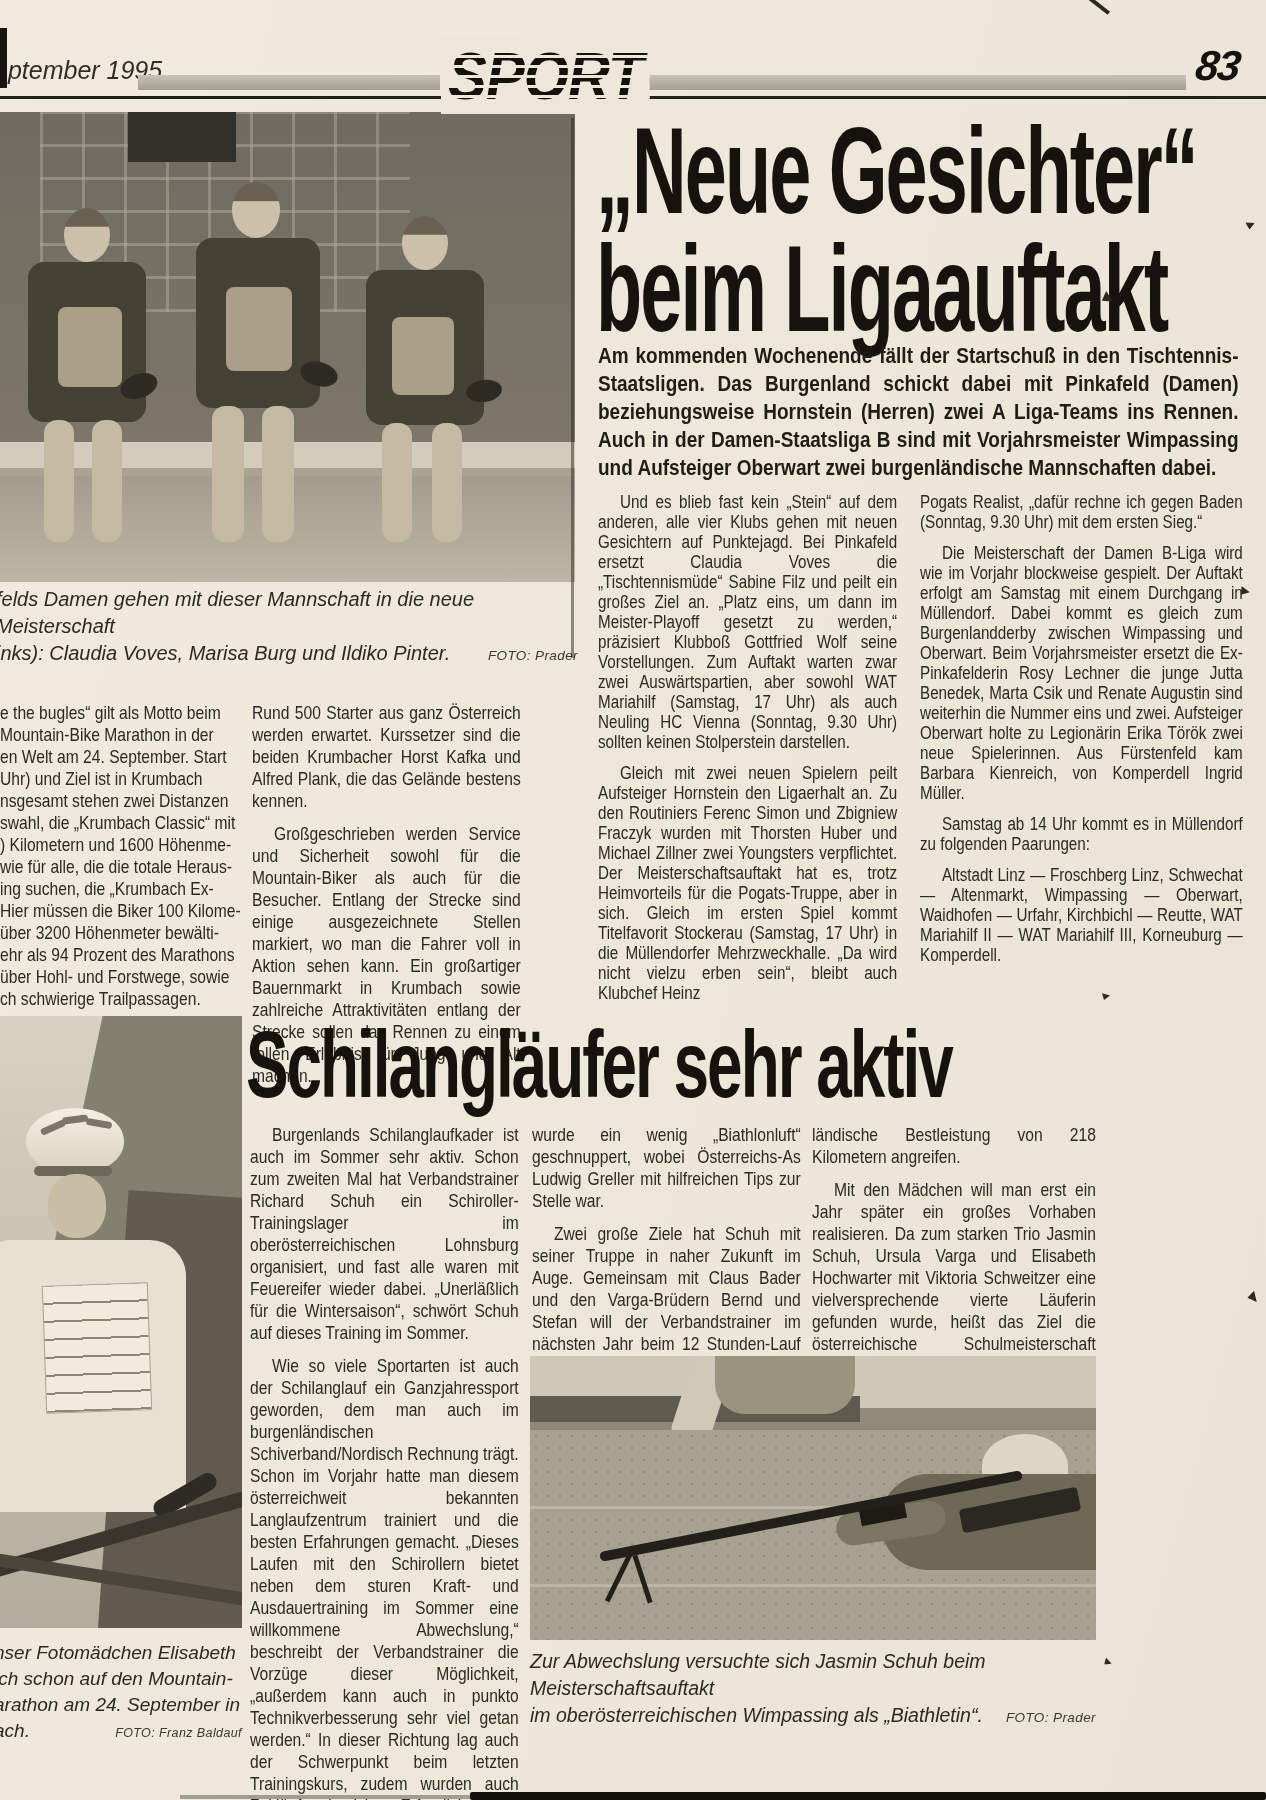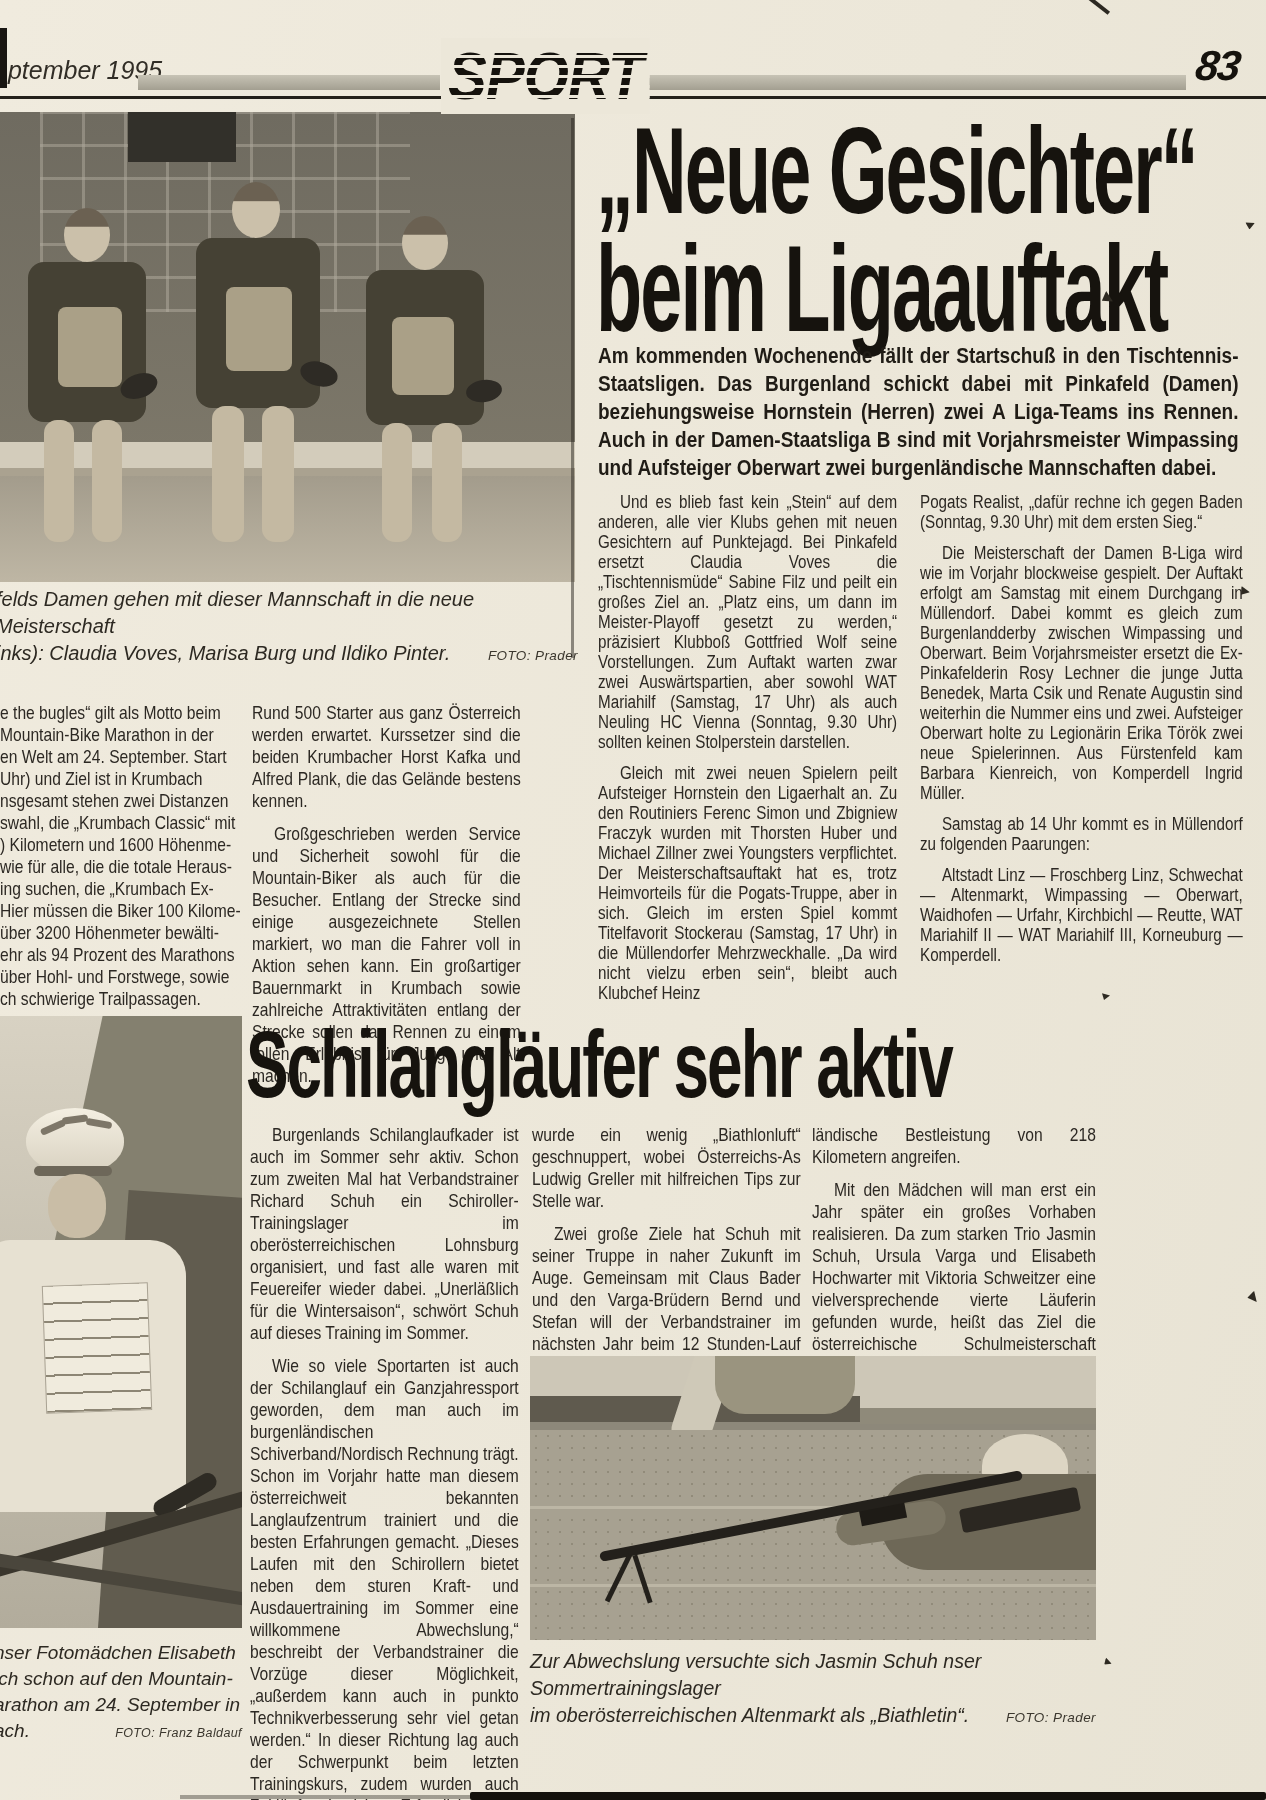--- a/index.html
+++ b/index.html
@@ -258,23 +258,23 @@
     <div class="b-body"></div>
     <div class="b-arm"></div>
     <div class="b-stock"></div>
     <div class="b-scope"></div>
     <div class="b-rifle"></div>
     <div class="b-bipod" style="left:86px;top:196px;height:52px;transform:rotate(26deg);"></div>
     <div class="b-bipod" style="left:110px;top:198px;height:50px;transform:rotate(-18deg);"></div>
   </div>
 
   <div class="caption caption-biathlon">
-    <div>Zur Abwechslung versuchte sich Jasmin Schuh nser Sommertrainingslager</div>
+    <div>Zur Abwechslung versuchte sich Jasmin Schuh beim Meisterschaftsauftakt</div>
     <div class="cap-row">
-      <span>im oberösterreichischen Altenmarkt als „Biathletin“.</span>
+      <span>im oberösterreichischen Wimpassing als „Biathletin“.</span>
       <span class="credit">FOTO: Prader</span>
     </div>
   </div>
 
   <div class="edge-mark"></div>
   <div class="corner-mark"></div>
   <div class="crease"></div>
   <div class="speck" style="left:1102px;top:292px;width:12px;height:12px;transform:rotate(40deg);"></div>
   <div class="speck" style="left:1246px;top:220px;width:9px;height:9px;transform:rotate(-15deg);"></div>
   <div class="speck" style="left:1240px;top:586px;width:10px;height:10px;transform:rotate(20deg);"></div>

